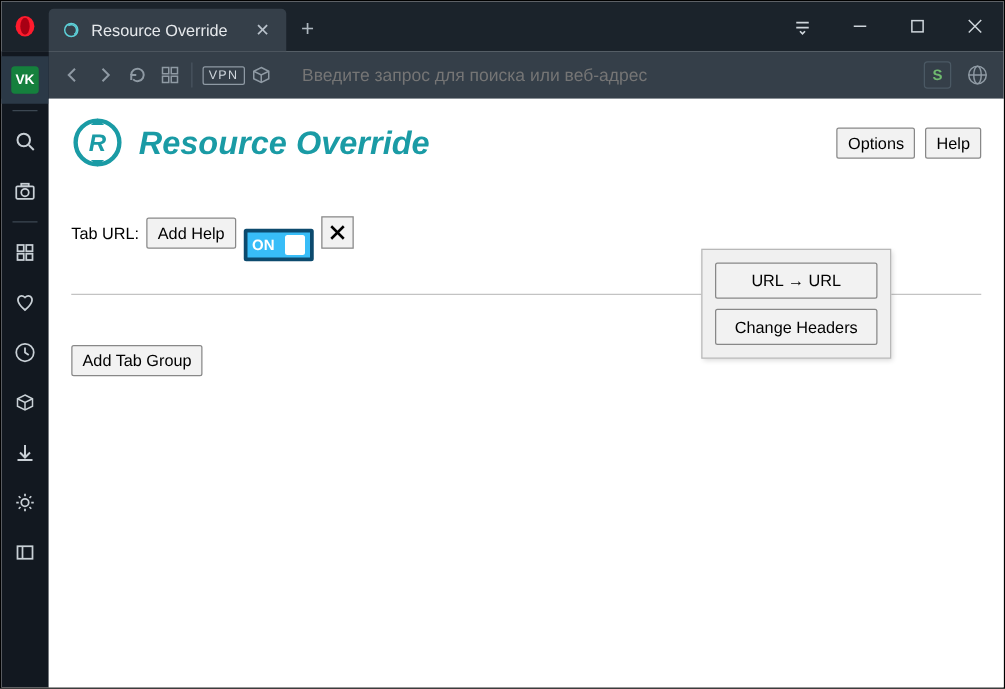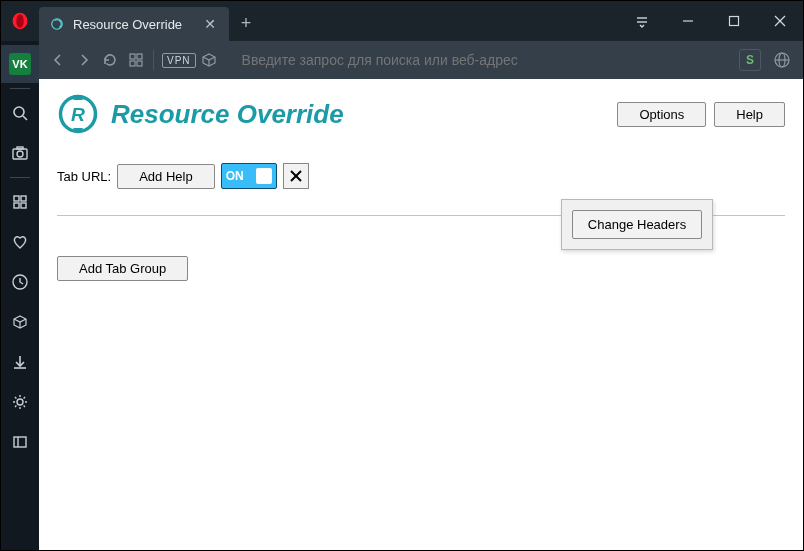--- a/index.html
+++ b/index.html
@@ -35,28 +35,28 @@
   .side-item.active { background:#2b3947; }
   .side-sep { width:20px; height:1px; background:#3c4752; margin:3px 0; }
   .vk { width:22px; height:22px; background:#15803d; border-radius:3px; color:#fff; font-size:11px; font-weight:bold; display:flex; align-items:center; justify-content:center; }
 
   
   .content { position:absolute; left:38px; right:0; top:78px; bottom:0; background:#fff; padding:14px 18px 10px 18px; }
   .page-header { display:flex; align-items:center; gap:12px; }
   .logo { width:42px; height:42px; display:flex; align-items:center; justify-content:center; }
   .page-title { color:#1a9ba5; font-size:26px; font-weight:bold; font-style:italic; flex:1; }
   .header-buttons { display:flex; gap:8px; }
-  .btn { background:#f2f2f2; border:1px solid #888; border-radius:2px; padding:4px 21px; font-size:13px; cursor:pointer; font-family:inherit; }
+  .btn { background:#f2f2f2; border:1px solid #888; border-radius:2px; padding:4px 8px; font-size:13px; cursor:pointer; font-family:inherit; }
 
   .tabgroup { margin-top:28px; position:relative; padding-bottom:26px; border-bottom:1px solid #c3c3c3; }
   .tabgroup-row { display:flex; align-items:center; gap:6px; }
   .label { font-size:13px; }
   .url-input { flex:1; border:1px solid #888; padding:4px 6px; font-size:14px; font-family:inherit; height:26px; }
   .addrule { }
-  .toggle { width:56px; height:26px; background:#38bdf8; border:1px solid #0c4a6e; border-radius:2px; display:flex; align-items:center; padding:0 4px; justify-content:space-between; cursor:pointer; }
+  .toggle { width:56px; height:26px; background:#38bdf8; border:3px solid #0c4a6e; border-radius:2px; display:flex; align-items:center; padding:0 4px; justify-content:space-between; cursor:pointer;margin-top:20px; }
   .toggle-text { color:#fff; font-size:12px; font-weight:bold; }
   .toggle-knob { width:16px; height:16px; background:#fff; border-radius:2px; }
   .close-btn { width:26px; height:26px; border:1px solid #888; background:#f2f2f2; display:flex; align-items:center; justify-content:center; cursor:pointer; }
   .close-btn svg { stroke:#000; }
 
   .dropdown { position:absolute; right:72px; top:36px; background:#f0f0f0; border:1px solid #b8b8b8; padding:10px; display:flex; flex-direction:column; gap:8px; box-shadow:1px 2px 4px rgba(0,0,0,0.15); }
   .dropdown .btn { width:130px; text-align:center; padding:6px 4px; }
 
   .add-tab-group { margin-top:40px; }
 </style>
@@ -249,18 +249,19 @@
       </div>
       <div class="close-btn">
         <svg width="14" height="14" viewBox="0 0 14 14" stroke-width="2">
             <line x1="2" y1="2" x2="12" y2="12"></line>
             <line x1="12" y1="2" x2="2" y2="12"></line>
           </svg>
       </div>
     </div>
 
     <div class="dropdown">
+      <button class="btn">URL → URL</button>
       <button class="btn">Change Headers</button>
     </div>
   </div>
 
   <button class="btn add-tab-group">Add Tab Group</button>
 </div>
 
 </body></html>

